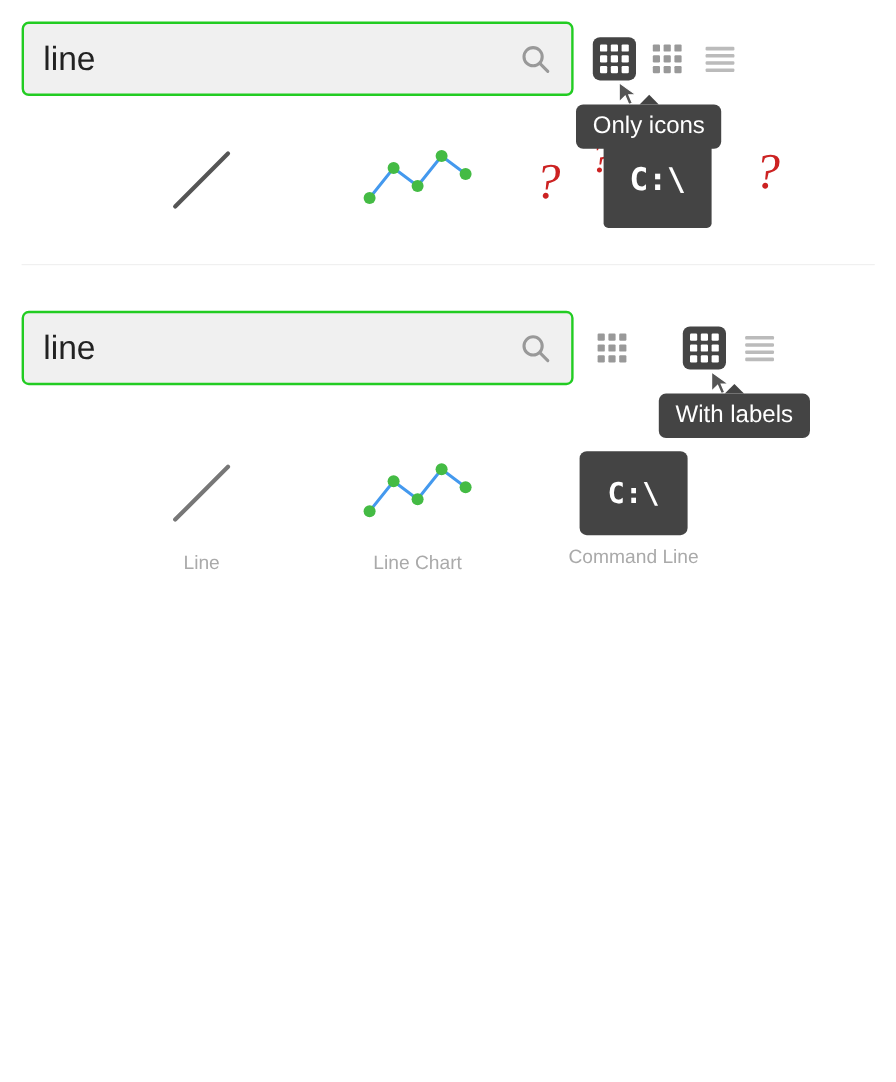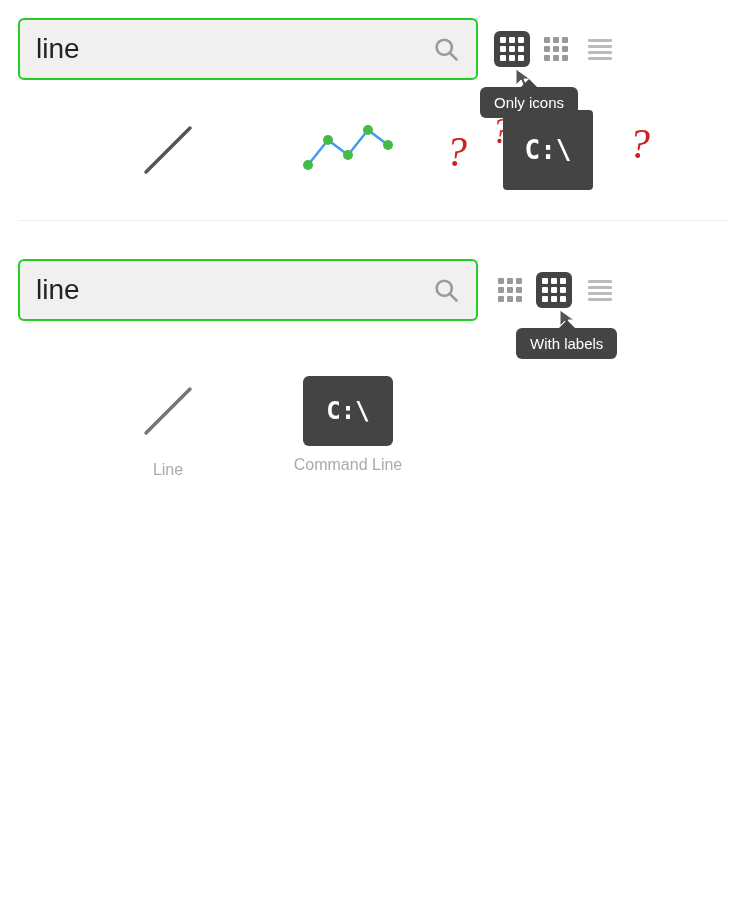--- a/index.html
+++ b/index.html
@@ -63,21 +63,21 @@
     .view-btn.active-dark {
       background: #444;
       border-radius: 6px;
       padding: 6px;
     }
 
     .tooltip {
       position: absolute;
       background: #444;
       color: #fff;
-      font-size: 15px;
+      font-size: 20px;
       padding: 7px 14px;
       border-radius: 6px;
       white-space: nowrap;
       top: 56px;
       z-index: 10;
     }
 
     .tooltip-1 {
       left: -14px;
     }
@@ -316,21 +316,21 @@
             <div class="grid-dot"></div>
           <div class="grid-dot"></div>
             <div class="grid-dot"></div>
             <div class="grid-dot"></div>
           <div class="grid-dot"></div>
             <div class="grid-dot"></div>
             <div class="grid-dot"></div>
         </div>
       </button>
 
-      <div style="position:relative;">
+      <div style="position:relative;margin-left:33px;">
         <button class="view-btn active-dark">
           <div class="grid-icon-3x3">
             <div class="grid-dot grid-dot-dark"></div>
               <div class="grid-dot grid-dot-dark"></div>
               <div class="grid-dot grid-dot-dark"></div>
             <div class="grid-dot grid-dot-dark"></div>
               <div class="grid-dot grid-dot-dark"></div>
               <div class="grid-dot grid-dot-dark"></div>
             <div class="grid-dot grid-dot-dark"></div>
               <div class="grid-dot grid-dot-dark"></div>
@@ -360,20 +360,31 @@
 
   <div class="icons-row" style="margin-top: 50px;">
 
     <div class="icon-cell">
       <svg class="line-icon" viewBox="0 0 80 80">
         <line x1="18" y1="62" x2="62" y2="18" stroke="#777" stroke-width="3.5" stroke-linecap="round"></line>
       </svg>
       <span class="icon-cell-label">Line</span>
     </div>
 
+    <div class="icon-cell">
+      <svg class="line-chart-icon" viewBox="0 0 100 80">
+        <polyline points="10,55 30,30 50,45 70,20 90,35" fill="none" stroke="#4499ee" stroke-width="2.5" stroke-linecap="round" stroke-linejoin="round"></polyline>
+        <circle cx="10" cy="55" r="5" fill="#44bb44" stroke="none"></circle>
+        <circle cx="30" cy="30" r="5" fill="#44bb44" stroke="none"></circle>
+        <circle cx="50" cy="45" r="5" fill="#44bb44" stroke="none"></circle>
+        <circle cx="70" cy="20" r="5" fill="#44bb44" stroke="none"></circle>
+        <circle cx="90" cy="35" r="5" fill="#44bb44" stroke="none"></circle>
+      </svg>
+      <span class="icon-cell-label">Line Chart</span>
+    </div>
 
     <div class="icon-cell">
       <div class="cmd-icon" style="width:90px; height:70px; border-radius:6px;">
         <span style="font-size:24px;">C:\</span>
       </div>
       <span class="icon-cell-label underline-red">Command Line</span>
     </div>
   </div>
 </div>
 

